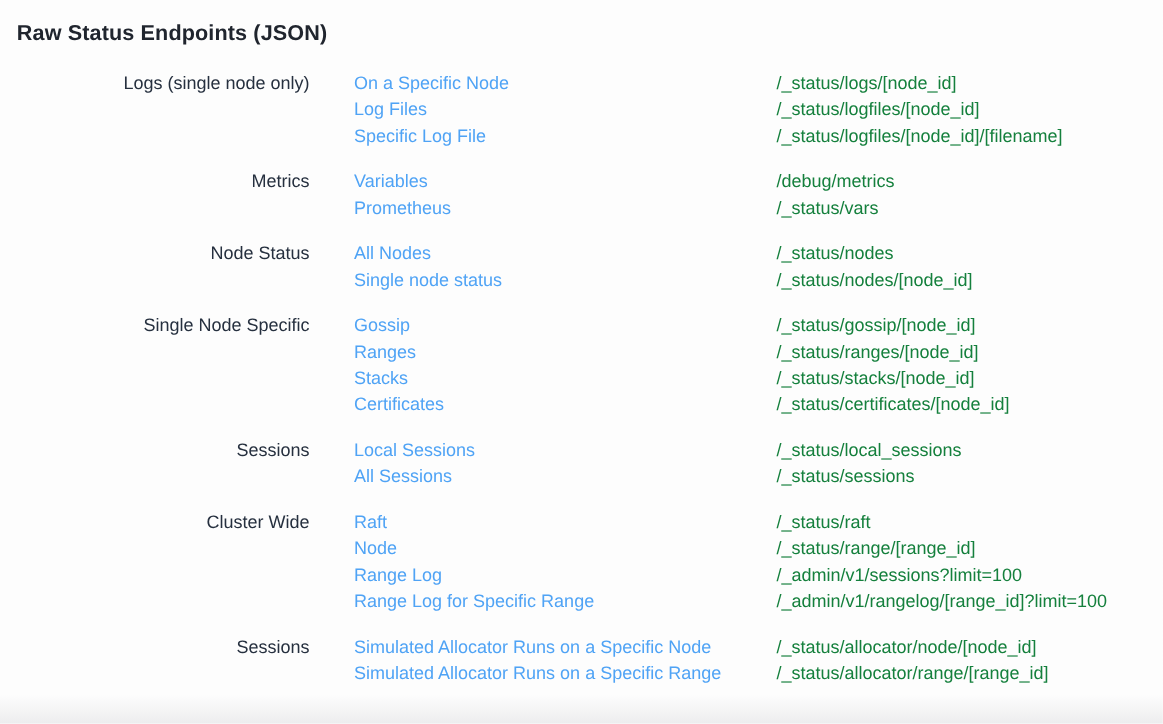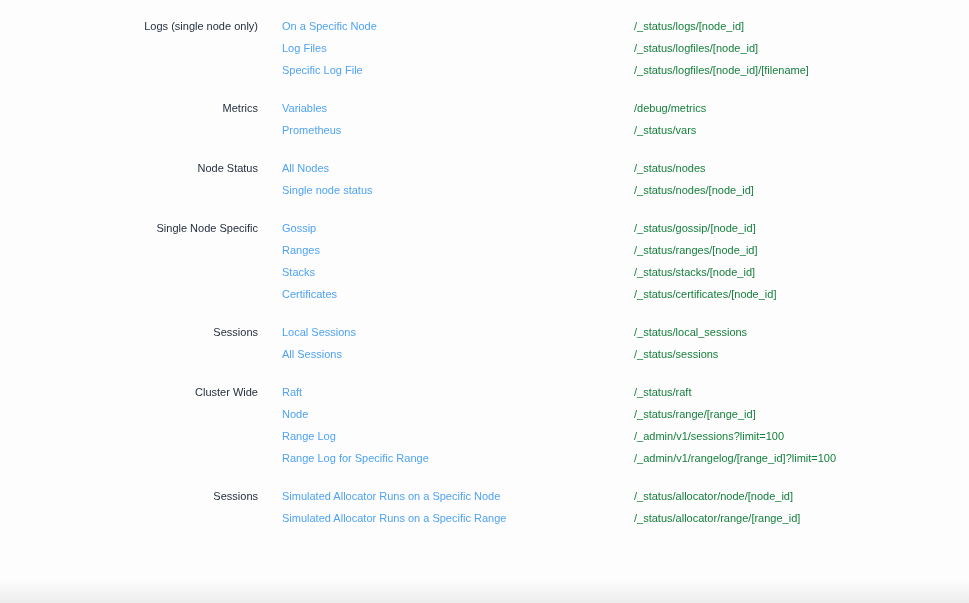--- a/index.html
+++ b/index.html
@@ -22,52 +22,53 @@
     font-size: 18px;
     line-height: 24px;
     font-weight: 600;
     color: #20252e;
     letter-spacing: 0.1px;
   }
   .group {
     display: flex;
     align-items: flex-start;
     margin-bottom: 16px;
-    font-size: 11px;
+    font-size: 15px;
     line-height: 22px;
   }
   .cat {
     width: 244px;
     flex: 0 0 244px;
     text-align: right;
     color: #26303f;
   }
   .links {
     width: 352px;
     flex: 0 0 352px;
-    margin-left: 24px;
+    margin-left: 37px;
   }
   .paths {
     flex: 1 1 auto;
   }
   .link {
     display: block;
     color: #4fa3f5;
     text-decoration: none;
     cursor: pointer;
   }
   .path {
     display: block;
     color: #15803d;
   }
 </style>
 </head>
 <body>
 
 <div class="page">
+  <h1 class="title">Raw Status Endpoints (JSON)</h1>
   <div id="groups">
   <div class="group">
     <div class="cat">Logs (single node only)</div>
     <div class="links">
           <a class="link">On a Specific Node</a>
           <a class="link">Log Files</a>
           <a class="link">Specific Log File</a>
         </div>
     <div class="paths">
           <span class="path">/_status/logs/[node_id]</span>

